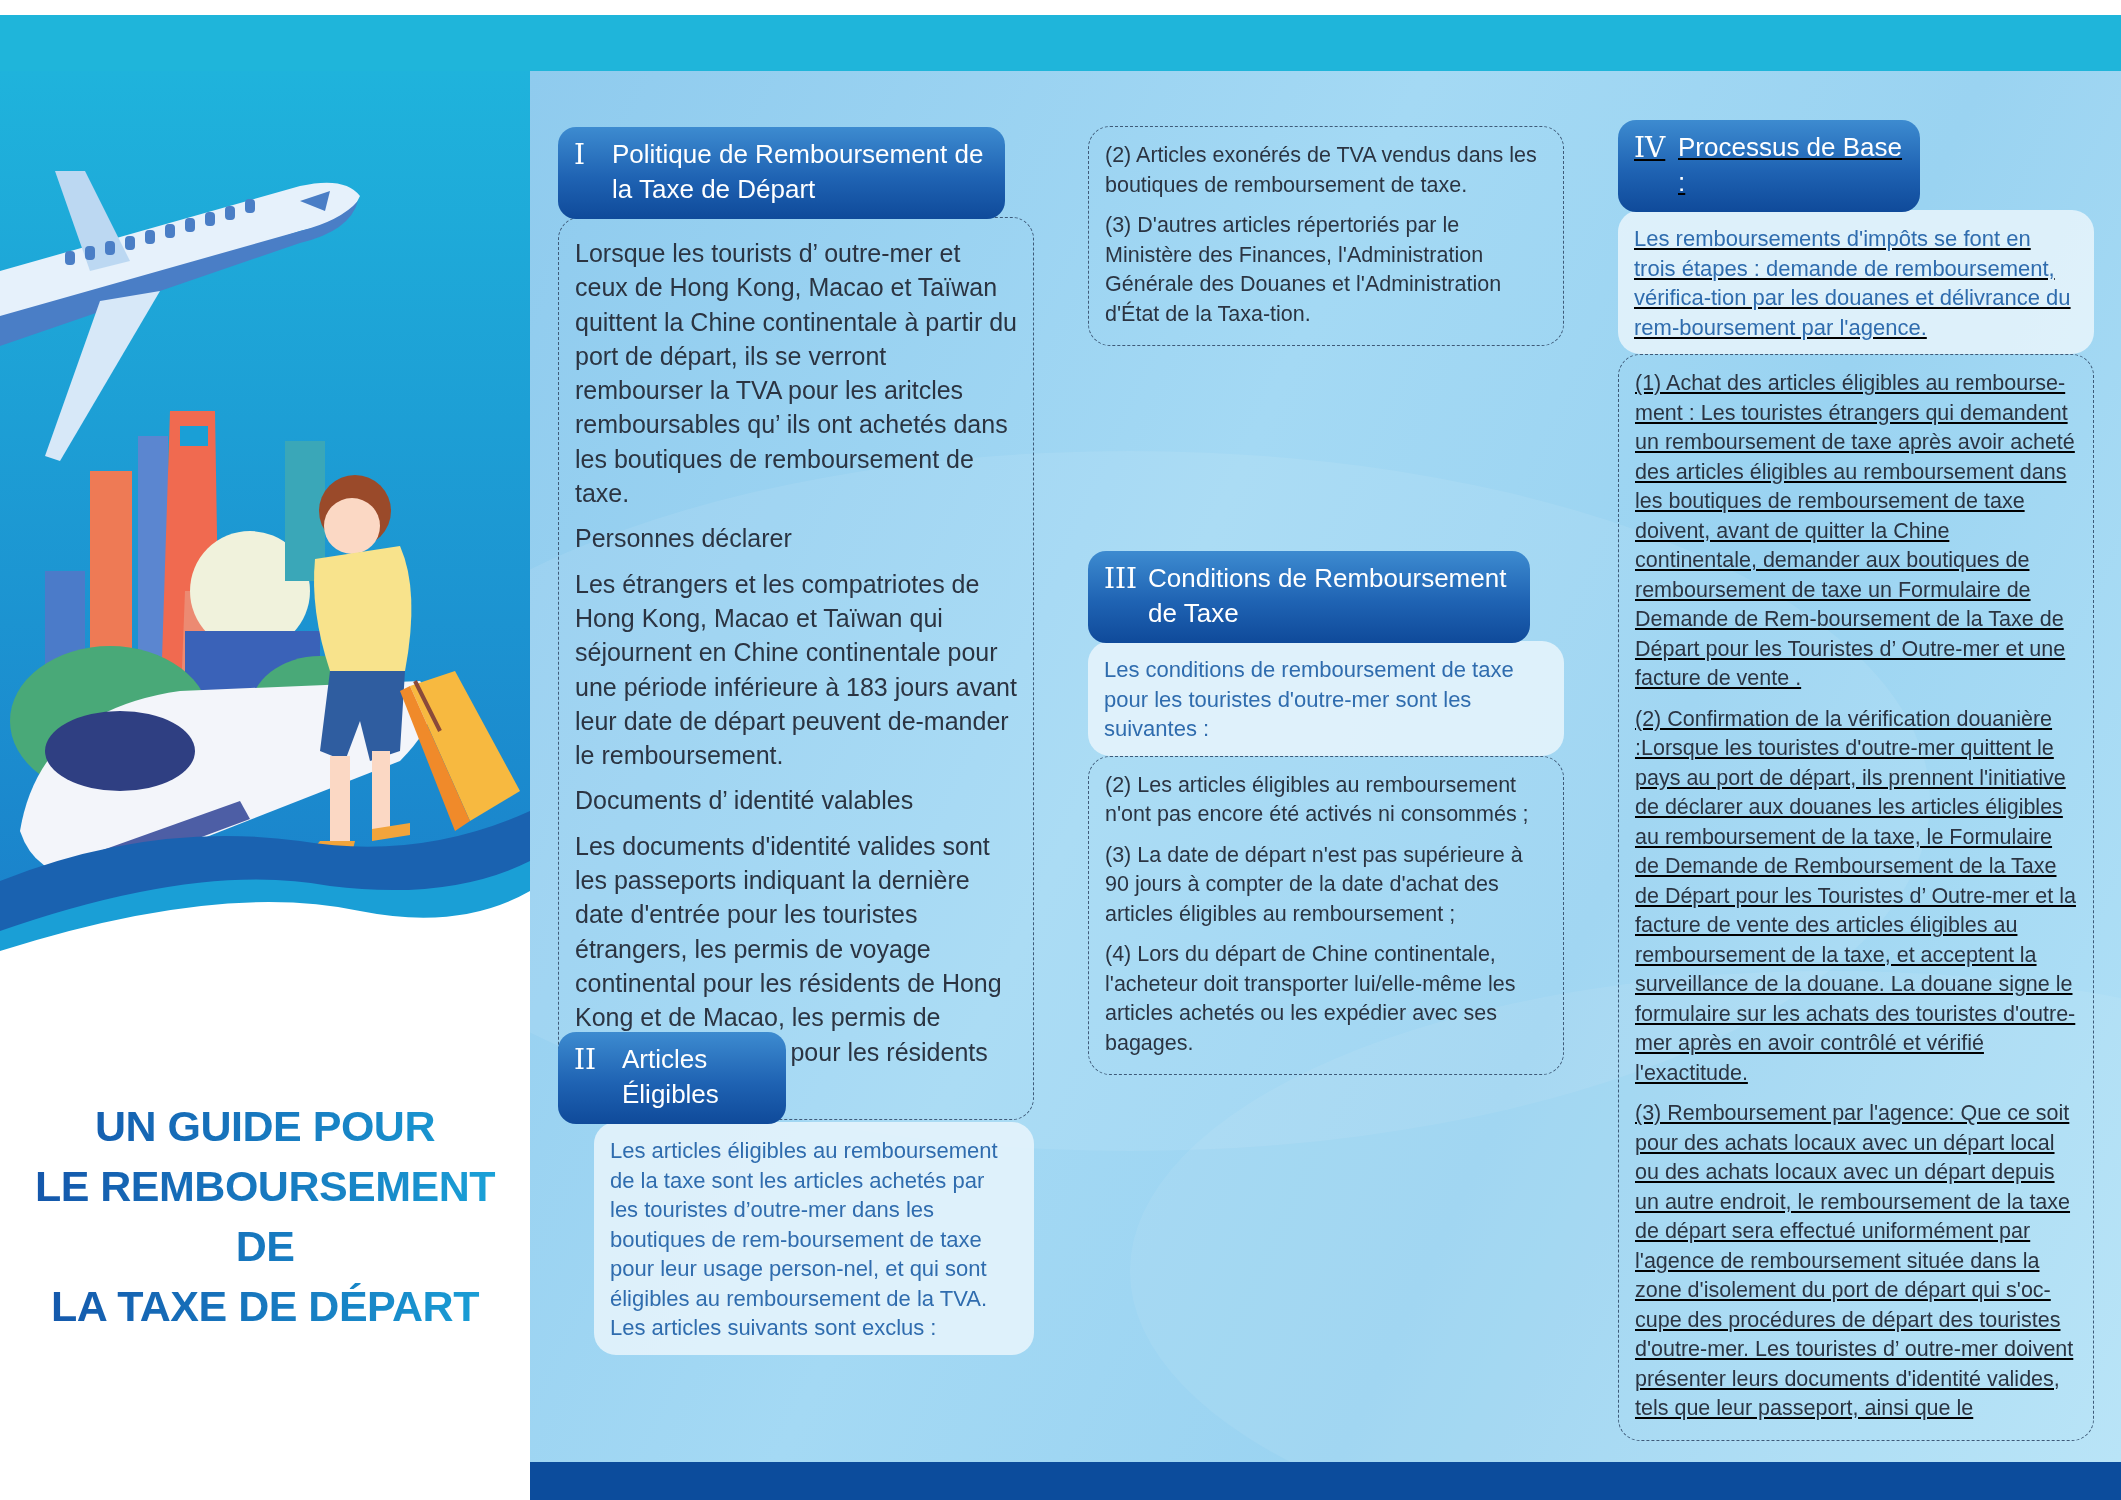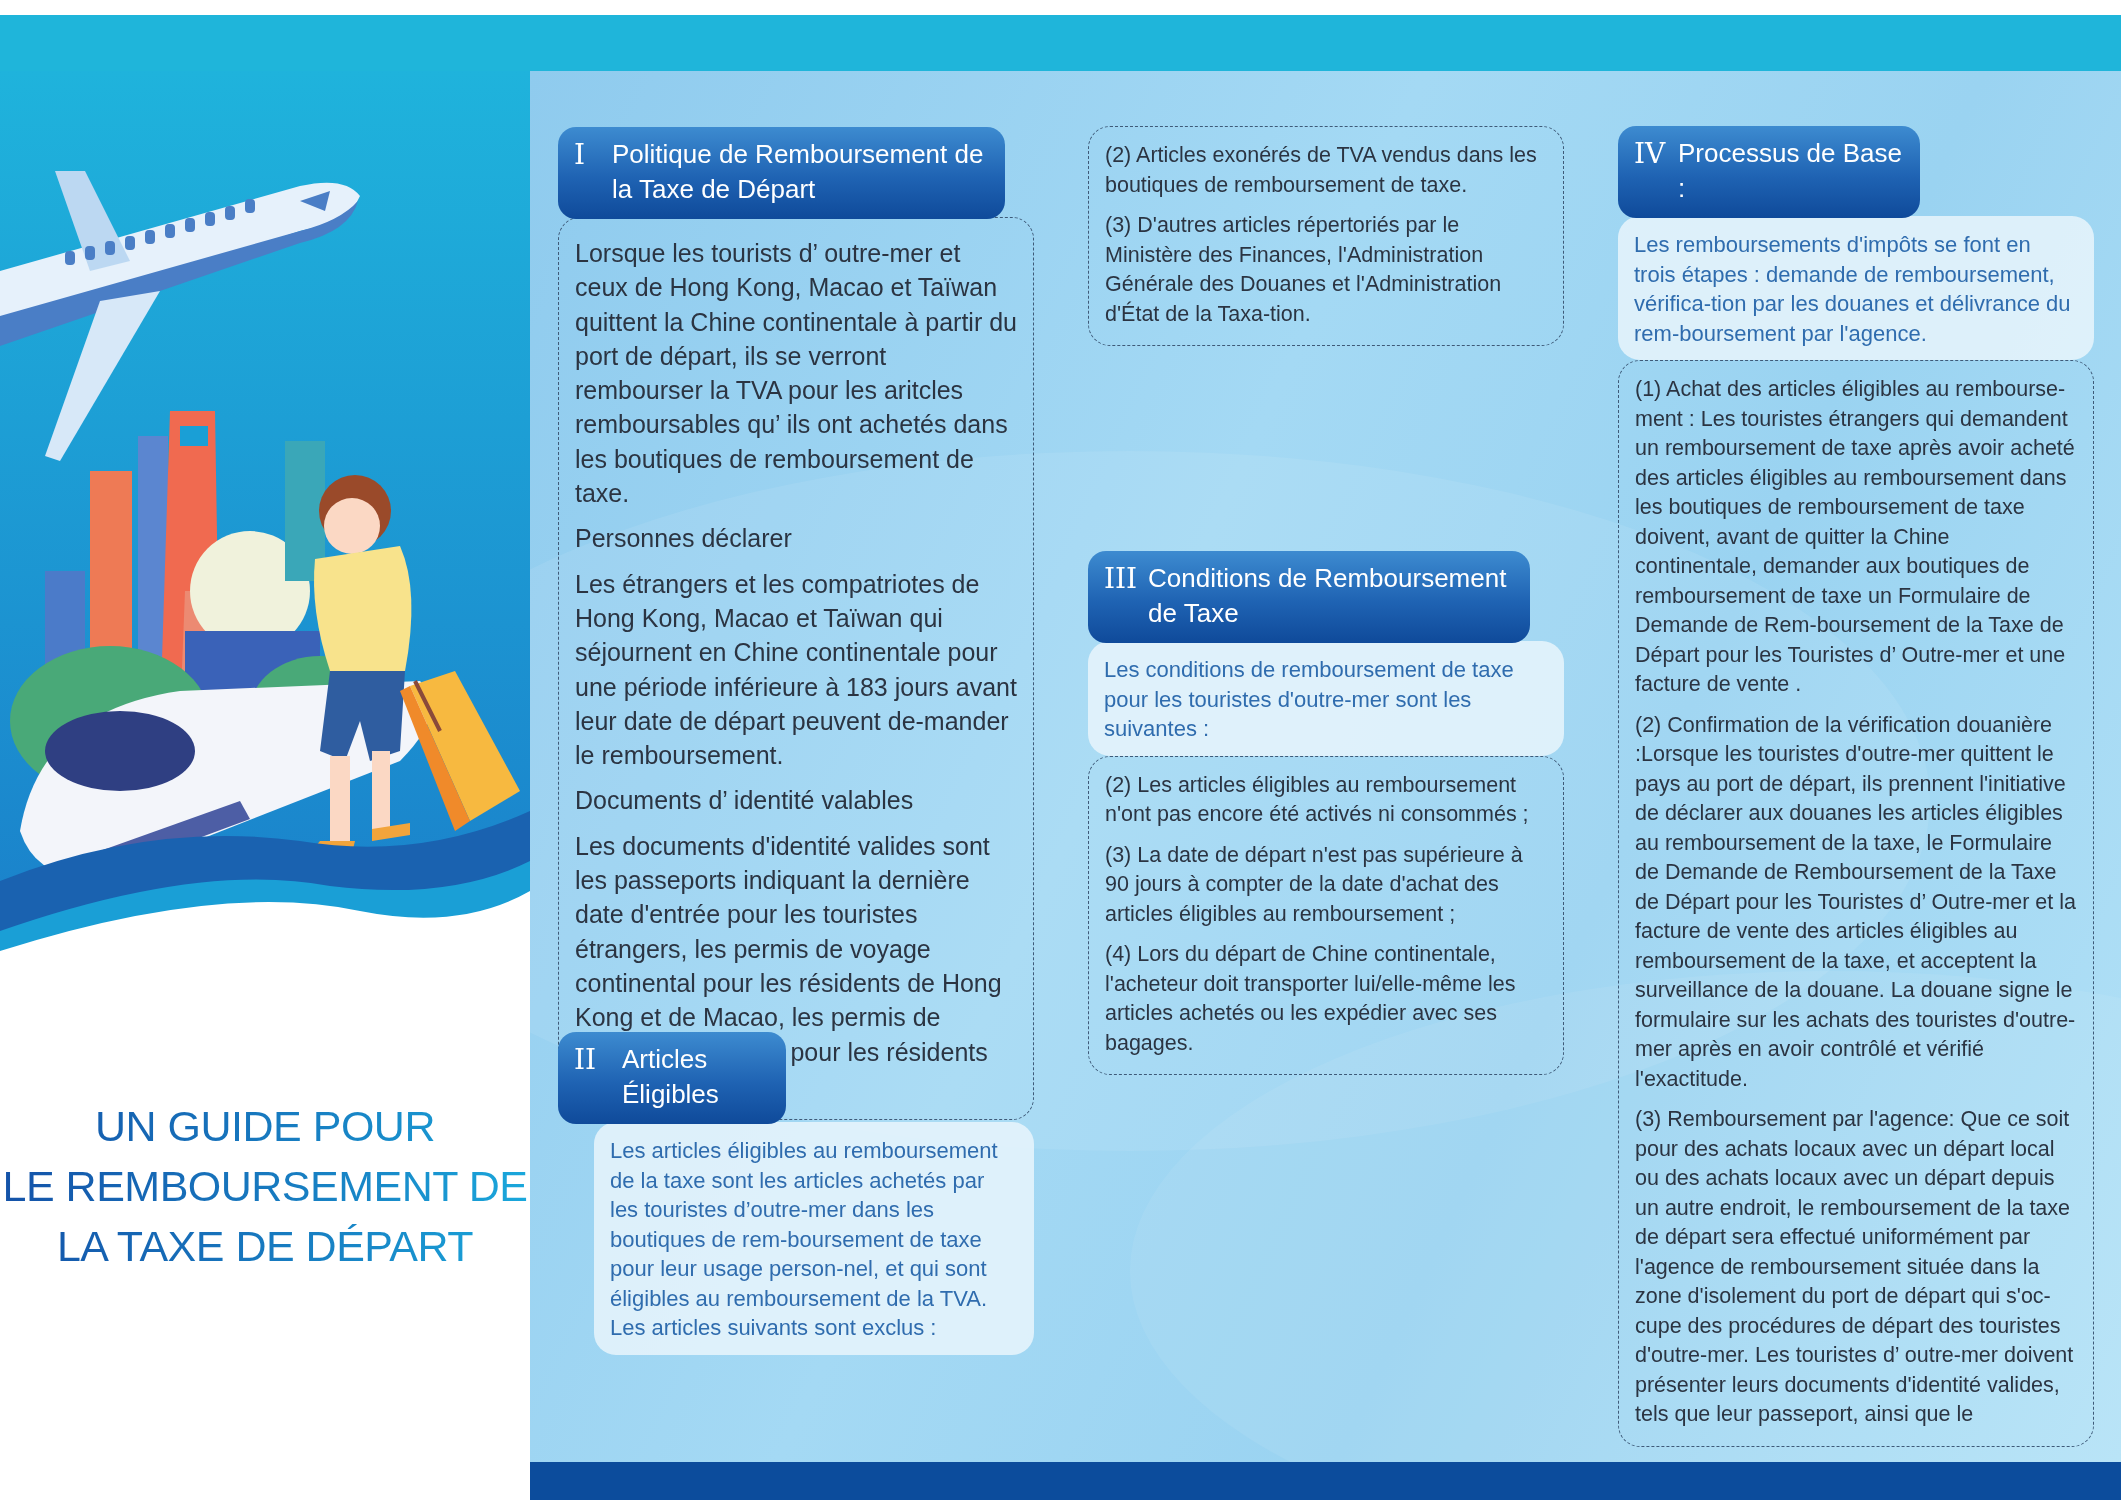--- a/index.html
+++ b/index.html
@@ -7,21 +7,21 @@
     body { position: relative; font-family: "Liberation Sans", "DejaVu Sans", sans-serif; }
 
     .top-white { position: absolute; left: 0; top: 0; width: 2121px; height: 15px; background: #ffffff; }
     .top-bar { position: absolute; left: 0; top: 15px; width: 2121px; height: 56px; background: #1fb5da; }
 
     
     .cover { position: absolute; left: 0; top: 71px; width: 530px; height: 1429px; overflow: hidden;
       background: linear-gradient(180deg, #1fb2db 0%, #1a9fd6 35%, #1a82cc 60%, #ffffff 60%); }
     .cover-illustration { position: absolute; left: 0; top: 0; width: 530px; height: 900px; }
     .cover-title { position: absolute; left: 0; top: 1025px; width: 530px; text-align: center;
-      font-weight: normal; font-size: 43px; line-height: 60px; letter-spacing: -0.5px;
+      font-weight: bold; font-size: 43px; line-height: 60px; letter-spacing: -0.5px;
       background: linear-gradient(90deg, #1452a8 0%, #1888c8 70%, #1aa8dc 100%);
       -webkit-background-clip: text; background-clip: text; color: transparent; }
 
     
     .main { position: absolute; left: 530px; top: 71px; width: 1591px; height: 1391px;
       background: linear-gradient(115deg, #8fcbee 0%, #a4d9f4 40%, #9ad3f1 65%, #b4e2f7 100%); overflow: hidden; }
     .main .swirl1 { position: absolute; left: -200px; top: 380px; width: 1600px; height: 700px; border-radius: 50%;
       background: rgba(255,255,255,0.08); }
     .main .swirl2 { position: absolute; left: 600px; top: 900px; width: 1400px; height: 600px; border-radius: 50%;
       background: rgba(255,255,255,0.07); }
@@ -168,21 +168,21 @@
     <span class="txt">Conditions de Remboursement de Taxe</span>
   </div>
   <div class="lead" style="margin-top:-2px;">Les conditions de remboursement de taxe pour les touristes d'outre-mer sont les suivantes :</div>
   <div class="dashed" style="margin-top:0px;">
     <p>(2) Les articles éligibles au remboursement n'ont pas encore été activés ni consommés ;</p>
     <p>(3) La date de départ n'est pas supérieure à 90 jours à compter de la date d'achat des articles éligibles au remboursement ;</p>
     <p>(4) Lors du départ de Chine continentale, l'acheteur doit transporter lui/elle-même les articles achetés  ou les expédier avec ses bagages.</p>
   </div>
 </div>
 
-<div class="col" style="left:1618px; top:126px; width:476px;">
+<div class="col" style="left:1618px; top:120px; width:476px;text-decoration:underline;">
   <div class="heading" style="width:302px;">
     <span class="num wider">IV</span>
     <span class="txt">Processus de Base :</span>
   </div>
   <div class="lead" style="margin-top:-2px;">Les remboursements d'impôts se font en trois étapes : demande de remboursement, vérifica-tion par les douanes et délivrance du rem-boursement par l'agence.</div>
   <div class="dashed">
     <p>(1) Achat des articles éligibles au rembourse-ment : Les touristes étrangers qui demandent un remboursement de taxe après avoir acheté des articles éligibles au remboursement dans les boutiques de remboursement de taxe doivent, avant de quitter la Chine continentale, demander aux boutiques de remboursement de taxe un Formulaire de Demande de Rem-boursement de la Taxe de Départ pour les Touristes d’  Outre-mer et une facture de vente .</p>
     <p>(2) Confirmation de la vérification douanière :Lorsque les touristes d'outre-mer quittent le pays au port de départ, ils prennent l'initiative de déclarer aux douanes les articles éligibles au remboursement de la taxe, le Formulaire de Demande de Remboursement de la Taxe de Départ pour les Touristes d’  Outre-mer et la facture de vente des articles éligibles au remboursement de la taxe, et acceptent la surveillance de la douane. La douane signe le formulaire sur les achats des touristes d'outre-mer après en avoir contrôlé et vérifié l'exactitude.</p>
     <p>(3) Remboursement par l'agence: Que ce soit pour des achats locaux avec un  départ local ou des achats locaux avec un départ depuis un autre endroit, le remboursement de la taxe de départ sera effectué uniformément par l'agence de remboursement située dans la zone d'isolement du port de départ qui s'oc-cupe des procédures de départ des touristes d'outre-mer. Les touristes d’  outre-mer doivent présenter leurs documents d'identité valides, tels que leur passeport, ainsi que le</p>
   </div>

